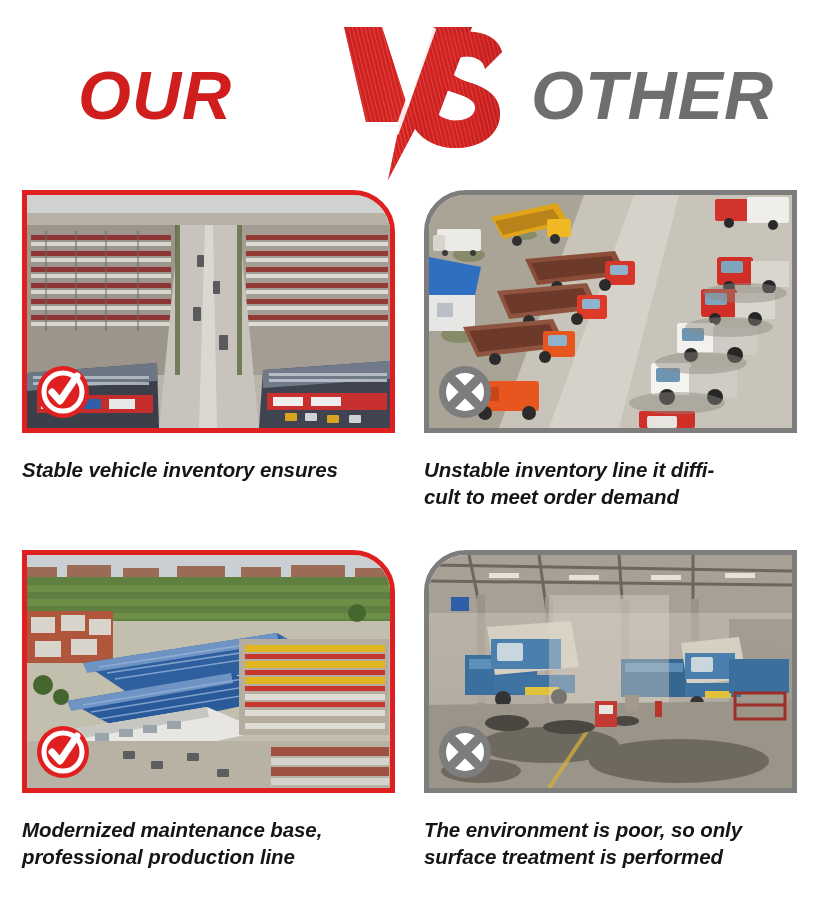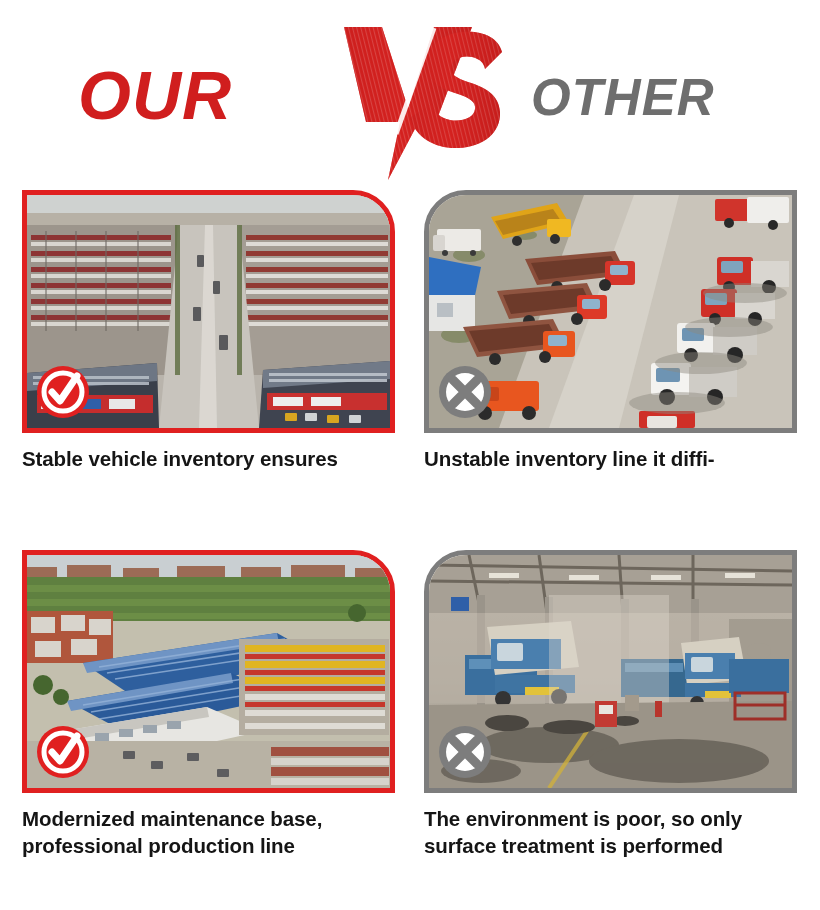--- a/index.html
+++ b/index.html
@@ -29,22 +29,22 @@
     font-weight: bold;
     font-style: italic;
     letter-spacing: 1px;
     color: #d01e1e;
     font-family: "Liberation Sans", sans-serif;
     line-height: 1;
   }
   .word-other {
     position: absolute;
     left: 531px;
-    top: 72px;
-    font-size: 51px;
+    top: 61px;
+    font-size: 68px;
     font-weight: bold;
     font-style: italic;
     letter-spacing: 1px;
     color: #6e6e6e;
     font-family: "Liberation Sans", sans-serif;
     line-height: 1;
   }
   .vs-logo {
     position: absolute;
     left: 330px;
@@ -97,28 +97,29 @@
   .badge {
     position: absolute;
     width: 56px;
     height: 56px;
     bottom: 8px;
   }
   .badge.check { left: 8px; }
   .badge.cross { left: 8px; }
 
   .caption {
-    margin-top: 12px;
+    margin-top: 23px;
     font-size: 20.5px;
     font-weight: bold;
     color: #151515;
     line-height: 1.33;
     letter-spacing: -0.1px;
     width: 375px;
     font-family: "Liberation Sans", sans-serif;
+    font-style: italic;
   }
   .caption span { display: block; }
 </style>
 </head>
 <body>
 
 <div class="header">
 
   <div class="word-our">OUR</div>
 
@@ -389,20 +390,21 @@
 
         <svg class="badge cross" viewBox="0 0 56 56">
           <circle cx="28" cy="28" r="26" fill="#7d7d7d"></circle>
           <circle cx="28" cy="28" r="19" fill="#ffffff"></circle>
           <path d="M16 16 L40 40 M40 16 L16 40" stroke="#7d7d7d" stroke-width="9" stroke-linecap="round"></path>
         </svg>
       </div>
 
       <div class="caption">
         <span>Unstable inventory line it diffi-</span>
+        <span>cult to meet order demand</span>
       </div>
     </div>
   </div>
 
   <div class="row">
 
     <div class="card left">
       <div class="photo-frame good">
         <svg class="photo" viewBox="0 0 363 233" preserveAspectRatio="none">
           <rect width="363" height="233" fill="#c3bfae"></rect>

